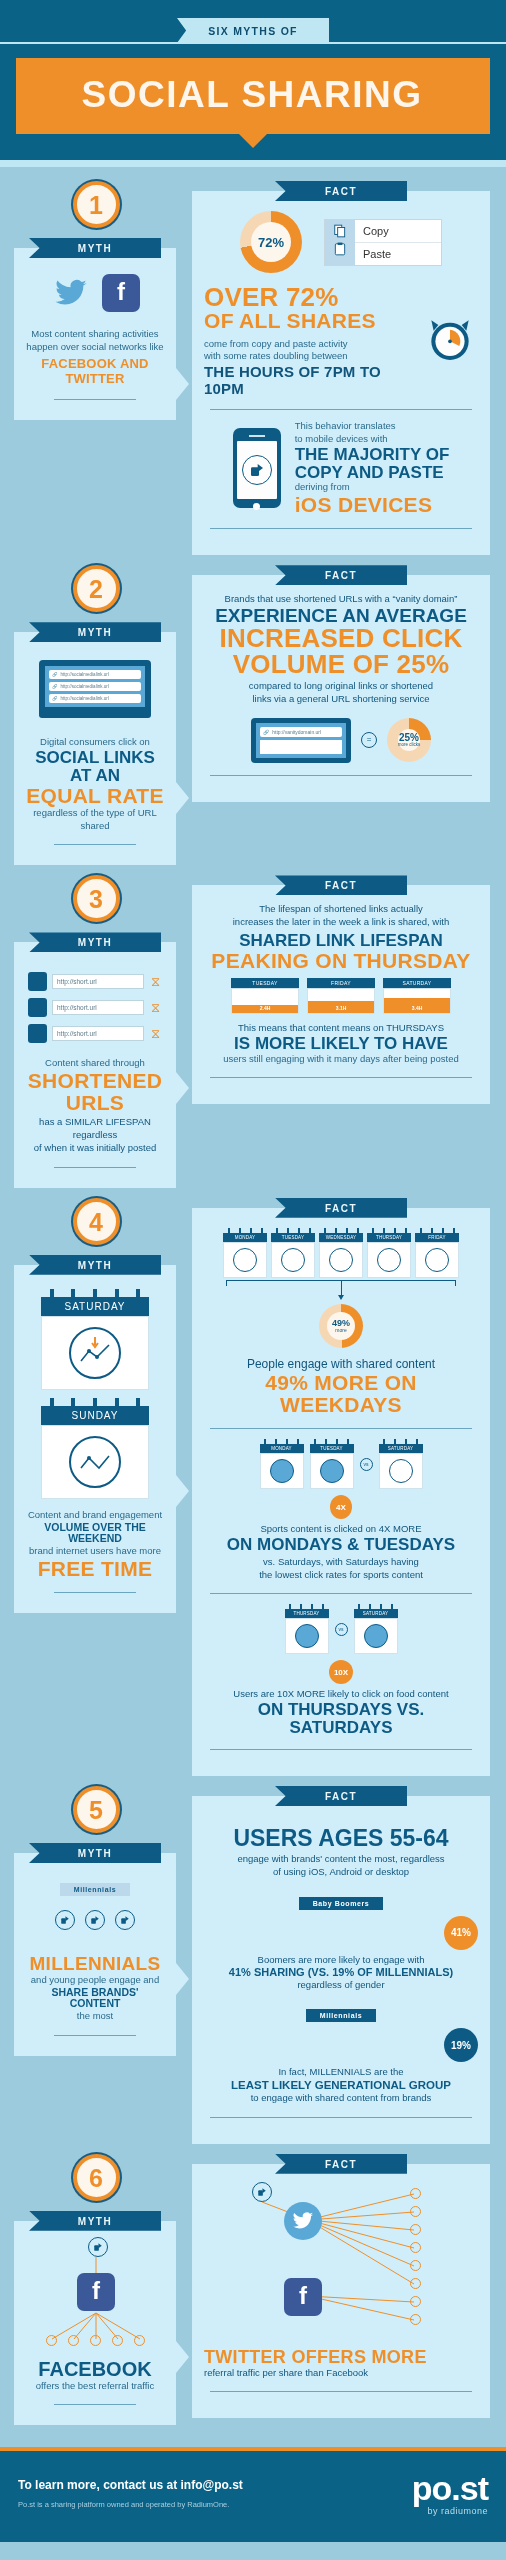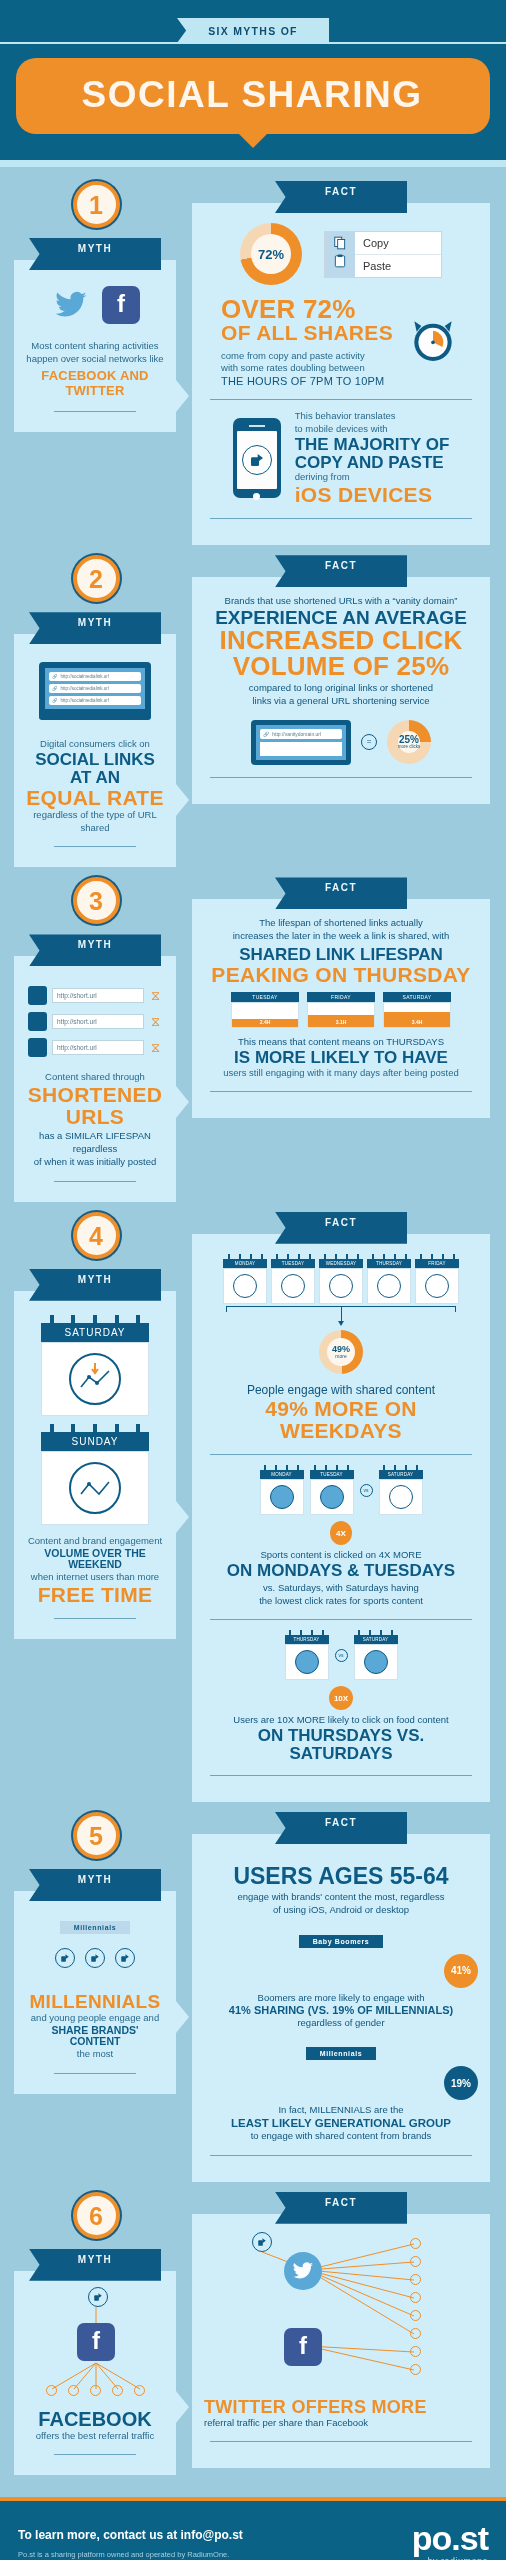--- a/index.html
+++ b/index.html
@@ -40,21 +40,20 @@
   .title-box {
     margin: 15px 16px 0 16px;
     background: #ef8f2a;
     color: #fdf6ec;
     font-size: 37px;
     font-weight: bold;
     letter-spacing: 1.5px;
     text-align: center;
     padding: 16px 2px 18px 0;
     position: relative;
-    border-radius: 20px;
   }
   .title-box::after {
     content: "";
     position: absolute;
     left: 50%; bottom: -14px;
     margin-left: -14px;
     width: 0; height: 0;
     border-left: 14px solid transparent;
     border-right: 14px solid transparent;
     border-top: 14px solid #ef8f2a;
@@ -83,21 +82,21 @@
   .col-myth { width: 172px; margin-left: 16px; position: relative; }
   .col-fact { width: 283px; margin-left: 4px; position: relative; }
 
   .ribbon {
     background: #0d5b85;
     color: #eaf7fc;
     font-size: 10px;
     font-weight: bold;
     letter-spacing: 1.5px;
     text-align: center;
-    padding: 5px 0 16px 0;
+    padding: 5px 0 4px 0;
     position: relative;
     z-index: 3;
     clip-path: polygon(0 0, 100% 0, 100% 100%, 92% 50%, 100% 100%, 0 100%, 8% 50%);
   }
   .ribbon-myth { width: 132px; margin: 0 auto; }
   .ribbon-fact { width: 132px; margin: 0 auto; }
 
   .panel {
     background: #cfeefa;
     padding: 14px 12px 16px 12px;
@@ -119,21 +118,21 @@
     z-index: 4;
   }
 
   .t-small { font-size: 9.5px; color: #2a6a8c; line-height: 1.35; }
   .t-small-d { font-size: 9.5px; color: #11557d; line-height: 1.35; }
   .t-orange-bold { font-size: 13px; font-weight: bold; color: #ef8f2a; letter-spacing: .2px; line-height: 1.15; }
   .t-orange-big { font-size: 21px; font-weight: bold; color: #ef8f2a; line-height: 1.05; letter-spacing: .3px; }
   .t-orange-huge { font-size: 26px; font-weight: bold; color: #ef8f2a; line-height: .98; letter-spacing: .2px; }
   .t-blue-bold { font-size: 14px; font-weight: bold; color: #0d5b85; line-height: 1.1; }
   .t-blue-big { font-size: 17px; font-weight: bold; color: #0d5b85; line-height: 1.05; }
-  .t-navy-cap { font-size: 11px; font-weight: normal; color: #11557d; letter-spacing: .2px; }
+  .t-navy-cap { font-size: 15px; font-weight: bold; color: #11557d; letter-spacing: .2px; }
 
   .divider { height: 1px; background: #6aa6bf; margin: 12px 6px 10px 6px; }
   .divider-short { height: 1px; background: #6aa6bf; margin: 12px 28px 4px 28px; }
 
   .row { display: flex; align-items: center; justify-content: center; gap: 10px; }
 
   
   .donut { width: 62px; height: 62px; border-radius: 50%; position: relative; flex: none; }
   .donut::after {
     content: ""; position: absolute; inset: 11px;
@@ -533,21 +532,21 @@
                   <div class="cal-circle">
                 <svg width="48" height="48" viewBox="0 0 48 48">
                       <polyline points="10,30 18,20 28,30 38,18" fill="none" stroke="#0d5b85" stroke-width="1.6"></polyline>
                       <circle cx="18" cy="20" r="2" fill="#0d5b85"></circle>
                     </svg>
               </div>
                 </div>
             </div>
             <div class="t-small">Content and brand engagement</div>
             <div class="t-blue-bold" style="font-size:10.5px;">VOLUME OVER THE WEEKEND</div>
-            <div class="t-small">when internet users than more</div>
+            <div class="t-small">brand internet users have more</div>
             <div class="t-orange-big">FREE TIME</div>
             <div class="divider-short"></div>
           </div>
         </div>
       </div>
       <div class="col-fact" style="width:298px;margin-left:0;">
         <div class="ribbon ribbon-fact">FACT</div>
         <div class="panel panel-fact">
           <div class="calrow" style="margin-top:6px;">
             <div class="cal">

